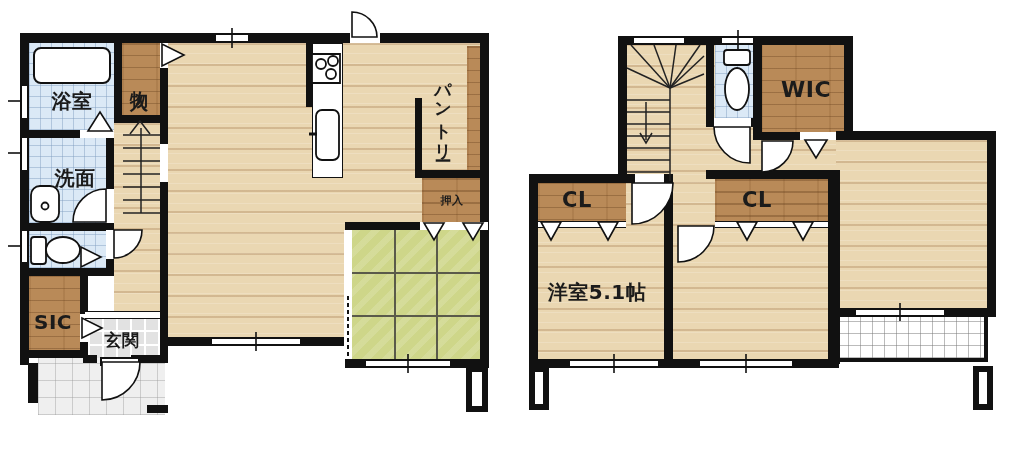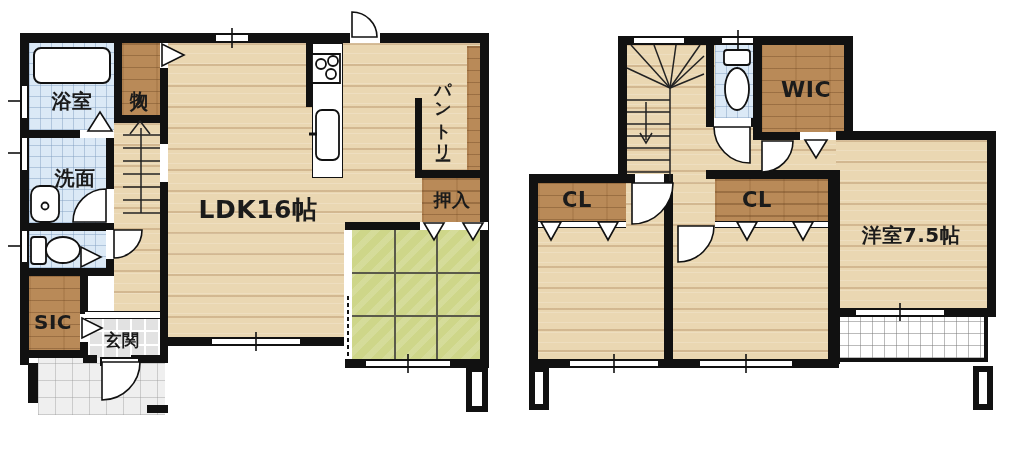--- a/index.html
+++ b/index.html
@@ -244,22 +244,21 @@
       <line x1="614" y1="354" x2="614" y2="373"></line>
         <line x1="746" y1="354" x2="746" y2="373"></line>
       <line x1="900" y1="303" x2="900" y2="321"></line>
         <line x1="738" y1="30" x2="738" y2="49"></line>
     </g>
   </svg>
 
   <div class="lbl" style="left:72px;top:101px;font-size:20px;">浴室</div>
   <div class="lbl-v" style="left:139px;top:78px;font-size:18px;">物入</div>
   <div class="lbl" style="left:75px;top:178px;font-size:20px;">洗面</div>
-  <div class="lbl" style="left:258px;top:209px;font-size:25px;">LDK16帖</div>
   <div class="lbl-v" style="left:444px;top:112px;font-size:17px;">パントリー</div>
-  <div class="lbl" style="left:452px;top:200px;font-size:18px;font-family:Liberation Serif, serif;">押入</div>
+  <div class="lbl" style="left:452px;top:200px;font-size:11px;font-family:Liberation Serif, serif;">押入</div>
   <div class="lbl" style="left:53px;top:322px;font-size:20px;text-align:right;">SIC</div>
   <div class="lbl" style="left:122px;top:340px;font-size:17px;">玄関</div>
   <div class="lbl" style="left:806px;top:89px;font-size:22px;">WIC</div>
   <div class="lbl" style="left:577px;top:200px;font-size:21px;">CL</div>
   <div class="lbl" style="left:757px;top:200px;font-size:21px;">CL</div>
-  <div class="lbl" style="left:911px;top:235px;font-size:20px;">洋室7.5帖</div>
+  <div class="lbl" style="left:597px;top:292px;font-size:20px;">洋室5.1帖</div>
 </div>
 
 </body></html>

